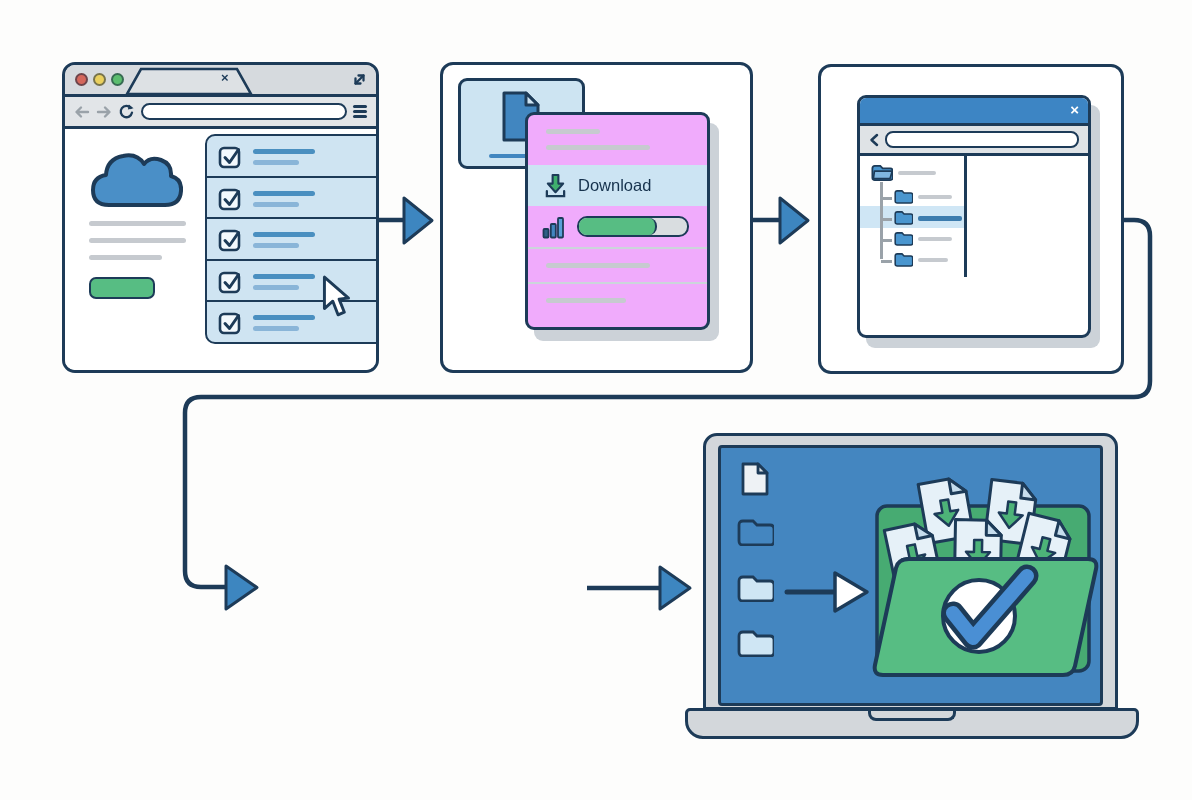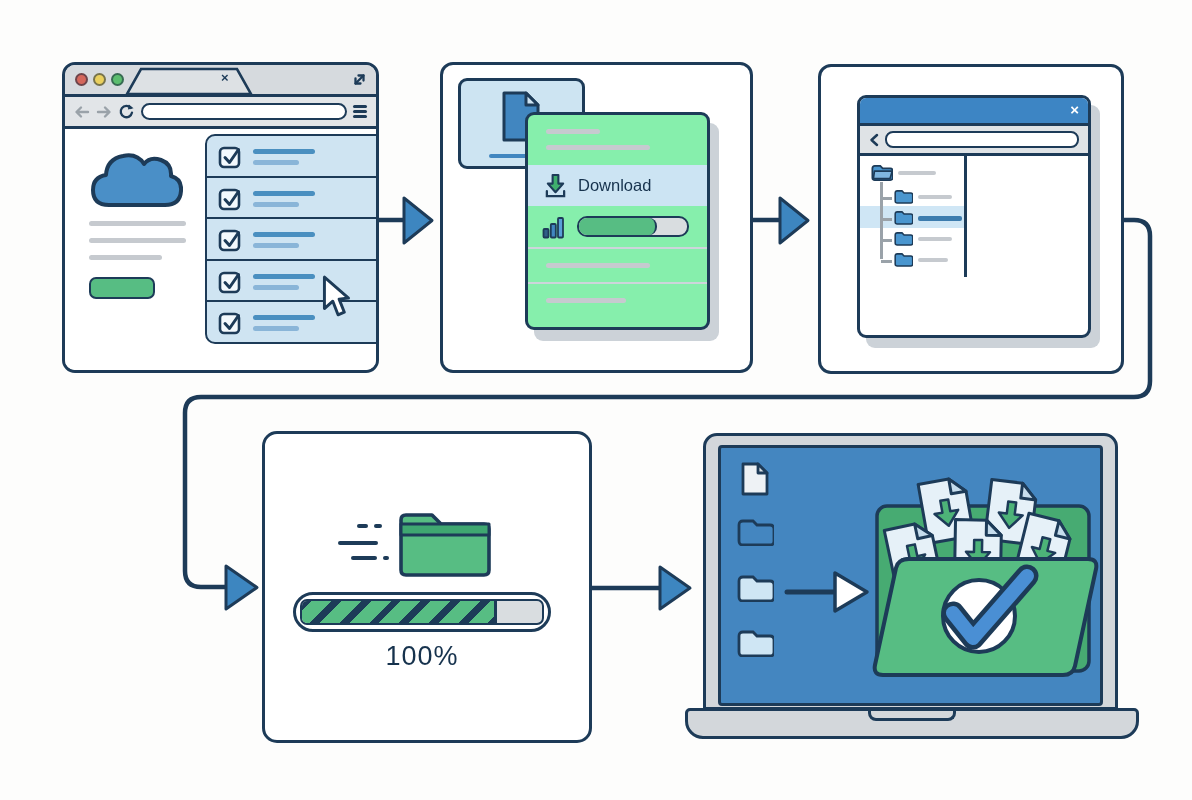--- a/index.html
+++ b/index.html
@@ -36,21 +36,21 @@
   .chk-row:last-child{border-bottom-left-radius:10px;}
   .chk-row .cb{position:absolute;left:11px;top:9px;}
   .chk-row .l1{left:46px;top:13px;width:62px;background:var(--bline);}
   .chk-row .l2{left:46px;top:24px;width:46px;background:var(--blite);}
   .cursor{position:absolute;left:256px;top:146px;z-index:5;}
 
   
   .p2{left:440px;top:62px;width:307px;height:305px;}
   .file-card{position:absolute;left:15px;top:13px;width:121px;height:85px;background:#cde4f2;border:3px solid var(--navy);border-radius:9px;}
   .file-card .underline{position:absolute;left:28px;bottom:8px;width:40px;height:4.5px;background:var(--blue);border-radius:2px;}
-  .menu{position:absolute;left:82px;top:47px;width:179px;height:212px;background:#86efac;border:3px solid var(--navy);border-radius:9px;box-shadow:9px 11px 0 0 #ccd2d8;overflow:hidden;}
+  .menu{position:absolute;left:82px;top:47px;width:179px;height:212px;background:#f0abfc;border:3px solid var(--navy);border-radius:9px;box-shadow:9px 11px 0 0 #ccd2d8;overflow:hidden;}
   .menu .l1{left:18px;top:14px;width:54px;}
   .menu .l2{left:18px;top:30px;width:104px;}
   .mi-dl{position:absolute;left:0;right:0;top:50px;height:41px;background:#cce4f3;display:flex;align-items:center;gap:11px;padding-left:16px;box-sizing:border-box;}
   .mi-dl .lbl{font-size:16.5px;font-weight:500;color:#16324d;}
   .mi-prog{position:absolute;left:0;right:0;top:91px;height:41px;display:flex;align-items:center;gap:12px;padding-left:14px;box-sizing:border-box;}
   .pill{position:relative;width:108px;height:17px;border:2.5px solid var(--navy);border-radius:10px;background:#d9dde0;overflow:hidden;}
   .pill i{position:absolute;left:0;top:0;bottom:0;width:70%;background:var(--green);border-radius:0 8px 8px 0;border-right:2.5px solid var(--navy);}
   .mdiv{position:absolute;left:0;right:0;height:2px;background:#ccd5db;}
   .menu .l3{left:18px;top:148px;width:104px;}
   .menu .l4{left:18px;top:183px;width:80px;}
@@ -280,37 +280,20 @@
           <span class="tick" style="top:104px"></span>
           <svg class="sicon" style="left:34px;top:96px" width="19" height="15" viewBox="0 0 32 24">
             <path d="M2 6 q0-3.5 3.5-3.5 h8 l3.5 3.5 h11 q3.5 0 3.5 3.5 v10 q0 3.5 -3.5 3.5 h-22.5 q-3.5 0 -3.5-3.5 z" fill="#4a96cf" stroke="#1d3b58" stroke-width="2.6"></path>
           </svg>
           <span class="tlabel" style="left:58px;top:102px;width:30px"></span>
         </div>
       </div>
     </div>
   </div>
 
-  <div class="panel p4">
-    <span class="speed" style="left:92px;top:90px;width:11px"></span>
-    <span class="speed" style="left:109px;top:90px;width:8px"></span>
-    <span class="speed" style="left:73px;top:107px;width:40px"></span>
-    <span class="speed" style="left:86px;top:122px;width:26px"></span>
-    <span class="speed" style="left:118px;top:122px;width:6px"></span>
-    <svg style="position:absolute;left:130px;top:68px" width="100" height="76" viewBox="0 0 100 76">
-      <path d="M6 68 V18 q0-5 5-5 h26 l9 9 h43 q5 0 5 5 v41 q0 5 -5 5 h-78 q-5 0 -5-5 z" fill="#57bd83" stroke="#1d3b58" stroke-width="3.6" stroke-linejoin="round"></path>
-      <path d="M6 22 h88 v11 h-88 z" fill="#3fa771" stroke="#1d3b58" stroke-width="3" stroke-linejoin="round"></path>
-    </svg>
-    <div class="pbar">
-      <div class="ptrack">
-        <div class="pfill"></div>
-      </div>
-    </div>
-    <div class="pct">100%</div>
-  </div>
 
   <div class="lap-frame">
     <div class="lap-screen">
       <svg class="sicon" style="left:20px;top:14px" width="28" height="34" viewBox="0 0 28 34">
         <path d="M2 2 H17 L26 11 V32 H2 Z" fill="#eef2f5" stroke="#1d3b58" stroke-width="2.8" stroke-linejoin="round"></path>
         <path d="M17 2 L26 11 H17 Z" fill="#d4dde2" stroke="#1d3b58" stroke-width="2.8" stroke-linejoin="round"></path>
       </svg>
       <svg class="sicon" style="left:16px;top:70px" width="37" height="28" viewBox="0 0 37 28">
         <path d="M2 7 q0-4 4-4 h10 l4 4 h13 q4 0 4 4 v12 q0 4 -4 4 h-27 q-4 0 -4-4 z" fill="#4486c0" stroke="#1d3b58" stroke-width="2.8"></path>
       </svg>

